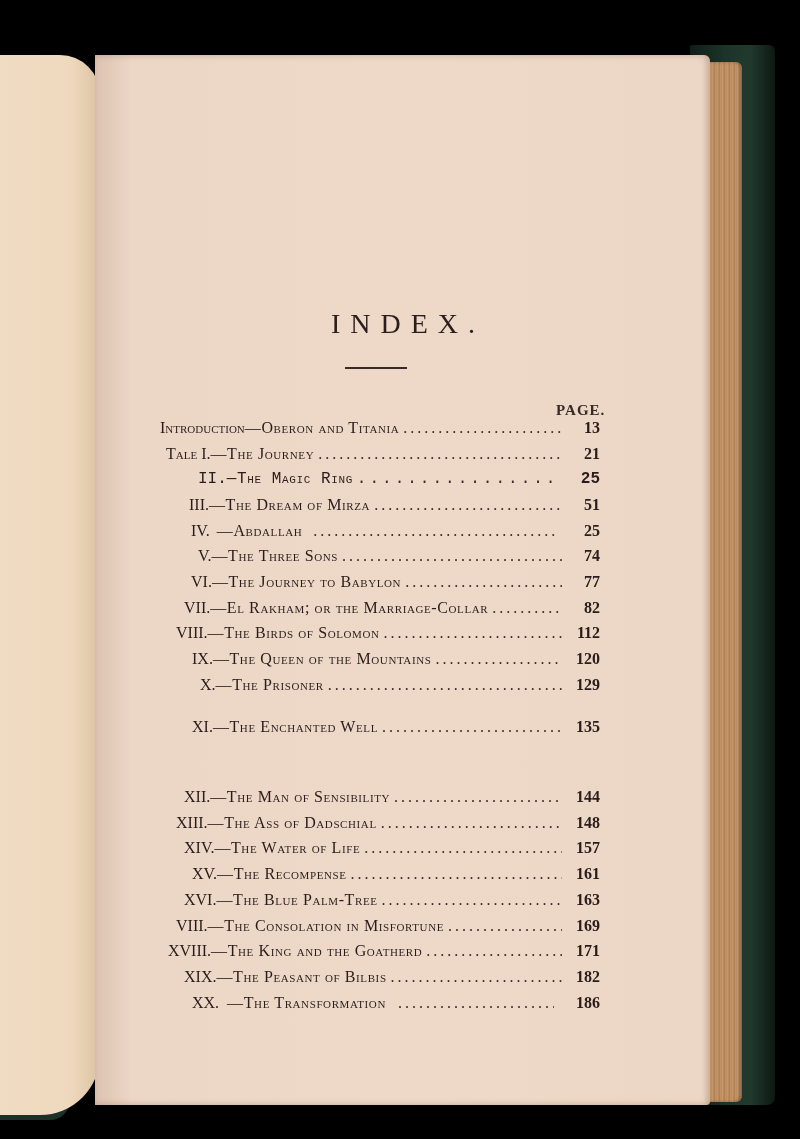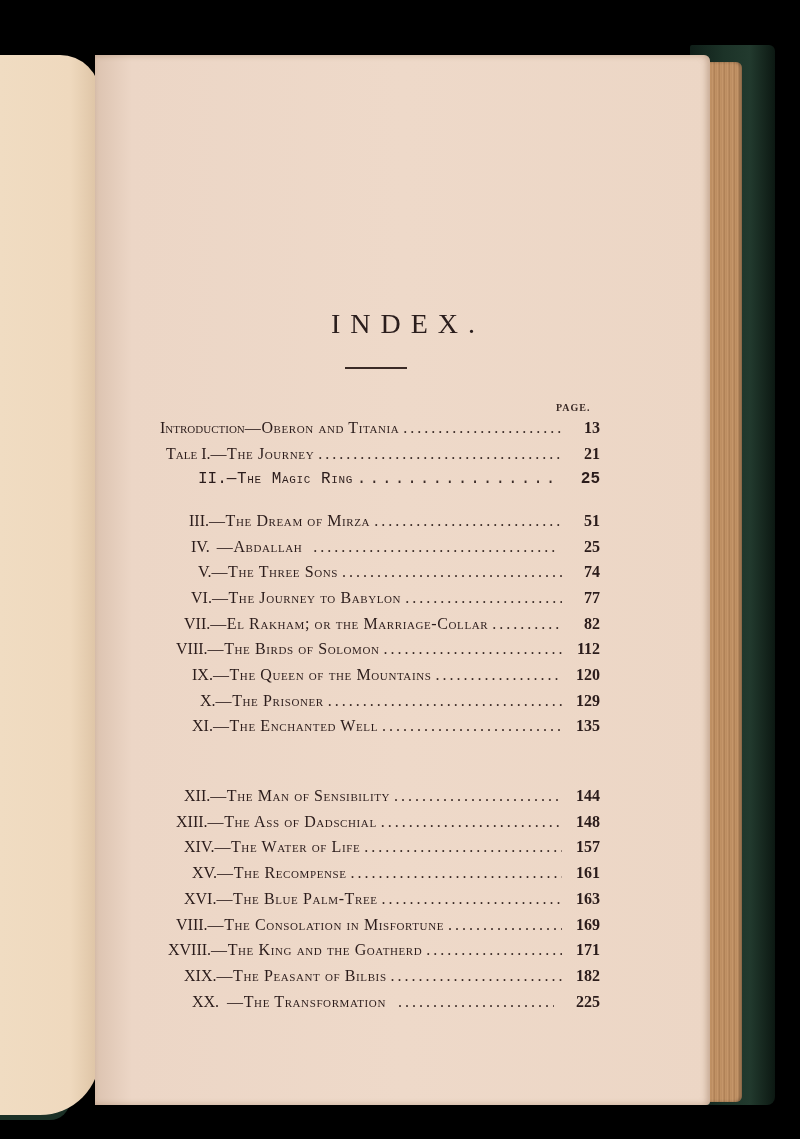--- a/index.html
+++ b/index.html
@@ -34,21 +34,21 @@
     box-shadow: -3px 0 6px rgba(120,80,50,0.35) inset;
   }
   .index-title {
     position:absolute; left:0; width:100%; top:308px; text-align:center;
     font-size:28px; letter-spacing:10px; color:#2a1d1c; padding-left:8px;
   }
   .rule {
     position:absolute; left:345px; top:367px; width:62px; height:2px; background:#3a2a26;
   }
   .page-label {
-    position:absolute; left:556px; top:402px; font-size:10px; font-weight:bold;
+    position:absolute; left:556px; top:402px; font-size:15px; font-weight:bold;
     letter-spacing:1px; color:#3a2a26; font-variant:small-caps;
   }
   .toc {
     position:absolute; left:160px; top:415px; width:440px;
   }
   .toc-row {
     height:25.7px; display:flex; align-items:center; font-size:16px; color:#2b1c1b;
     position:relative;
   }
   .toc-num {
@@ -88,21 +88,21 @@
       <span class="toc-title">—<span>The Journey</span></span>
       <span class="toc-dots">........................................................................................................................</span>
       <span class="toc-page">21</span>
     </div>
   <div class="toc-row" style="padding-left: 38px; font-family: Liberation Mono, monospace;">
       <span class="toc-num">II.</span>
       <span class="toc-title">—<span>The Magic Ring</span></span>
       <span class="toc-dots">........................................................................................................................</span>
       <span class="toc-page">25</span>
     </div>
-  <div class="toc-row" style="padding-left: 29px; margin-top: 16px;">
+  <div class="toc-row" style="padding-left: 29px;">
       <span class="toc-num">III.</span>
       <span class="toc-title">—<span>The Dream of Mirza</span></span>
       <span class="toc-dots">........................................................................................................................</span>
       <span class="toc-page">51</span>
     </div>
   <div class="toc-row" style="padding-left: 31px; gap: 7px;">
       <span class="toc-num">IV.</span>
       <span class="toc-title">—<span>Abdallah</span></span>
       <span class="toc-dots">........................................................................................................................</span>
       <span class="toc-page">25</span>
@@ -136,21 +136,21 @@
       <span class="toc-title">—<span>The Queen of the Mountains</span></span>
       <span class="toc-dots">........................................................................................................................</span>
       <span class="toc-page">120</span>
     </div>
   <div class="toc-row" style="padding-left: 40px;">
       <span class="toc-num">X.</span>
       <span class="toc-title">—<span>The Prisoner</span></span>
       <span class="toc-dots">........................................................................................................................</span>
       <span class="toc-page">129</span>
     </div>
-  <div class="toc-row" style="padding-left: 32px;">
+  <div class="toc-row" style="padding-left: 32px; margin-top: 17px;">
       <span class="toc-num">XI.</span>
       <span class="toc-title">—<span>The Enchanted Well</span></span>
       <span class="toc-dots">........................................................................................................................</span>
       <span class="toc-page">135</span>
     </div>
   <div class="toc-row" style="padding-left: 24px; margin-top: 44px;">
       <span class="toc-num">XII.</span>
       <span class="toc-title">—<span>The Man of Sensibility</span></span>
       <span class="toc-dots">........................................................................................................................</span>
       <span class="toc-page">144</span>
@@ -194,15 +194,15 @@
   <div class="toc-row" style="padding-left: 24px;">
       <span class="toc-num">XIX.</span>
       <span class="toc-title">—<span>The Peasant of Bilbis</span></span>
       <span class="toc-dots">........................................................................................................................</span>
       <span class="toc-page">182</span>
     </div>
   <div class="toc-row" style="padding-left: 32px; gap: 8px;">
       <span class="toc-num">XX.</span>
       <span class="toc-title">—<span>The Transformation</span></span>
       <span class="toc-dots">........................................................................................................................</span>
-      <span class="toc-page">225</span>
+      <span class="toc-page">186</span>
     </div>
 </div>
 
 </body></html>

